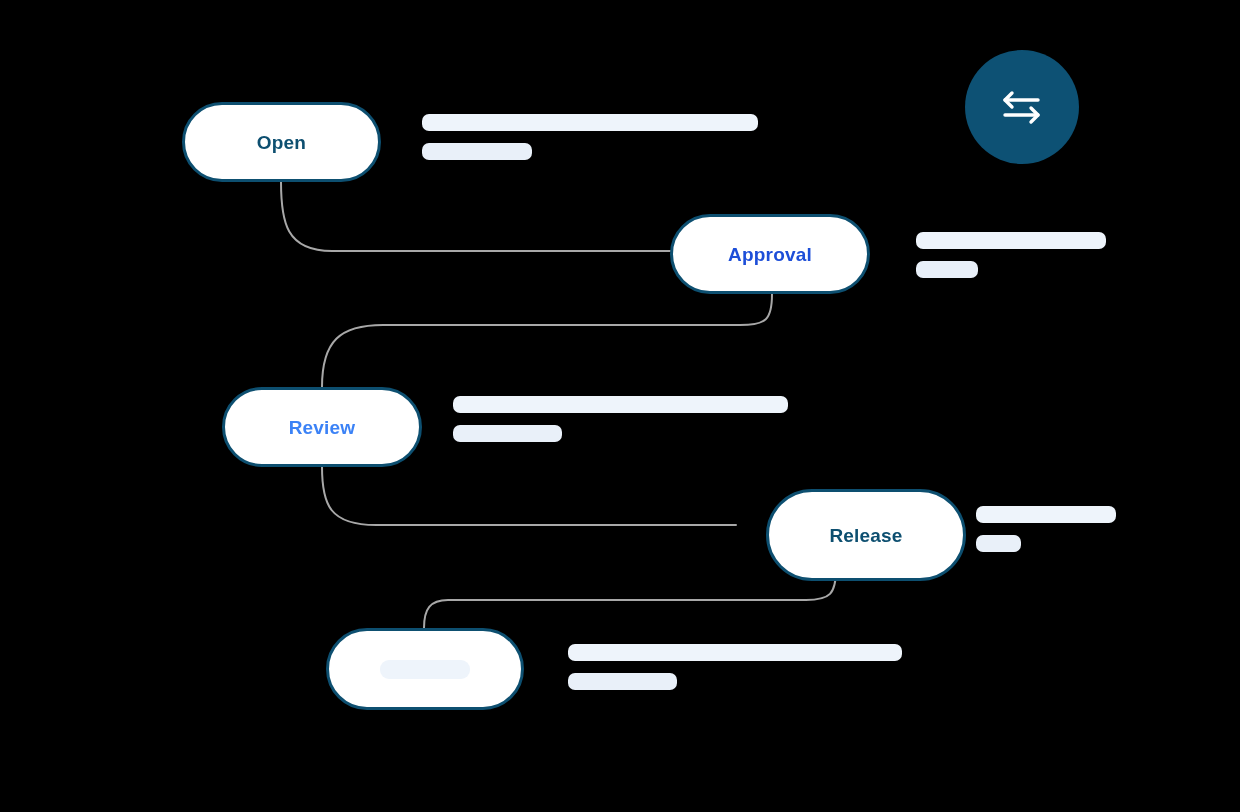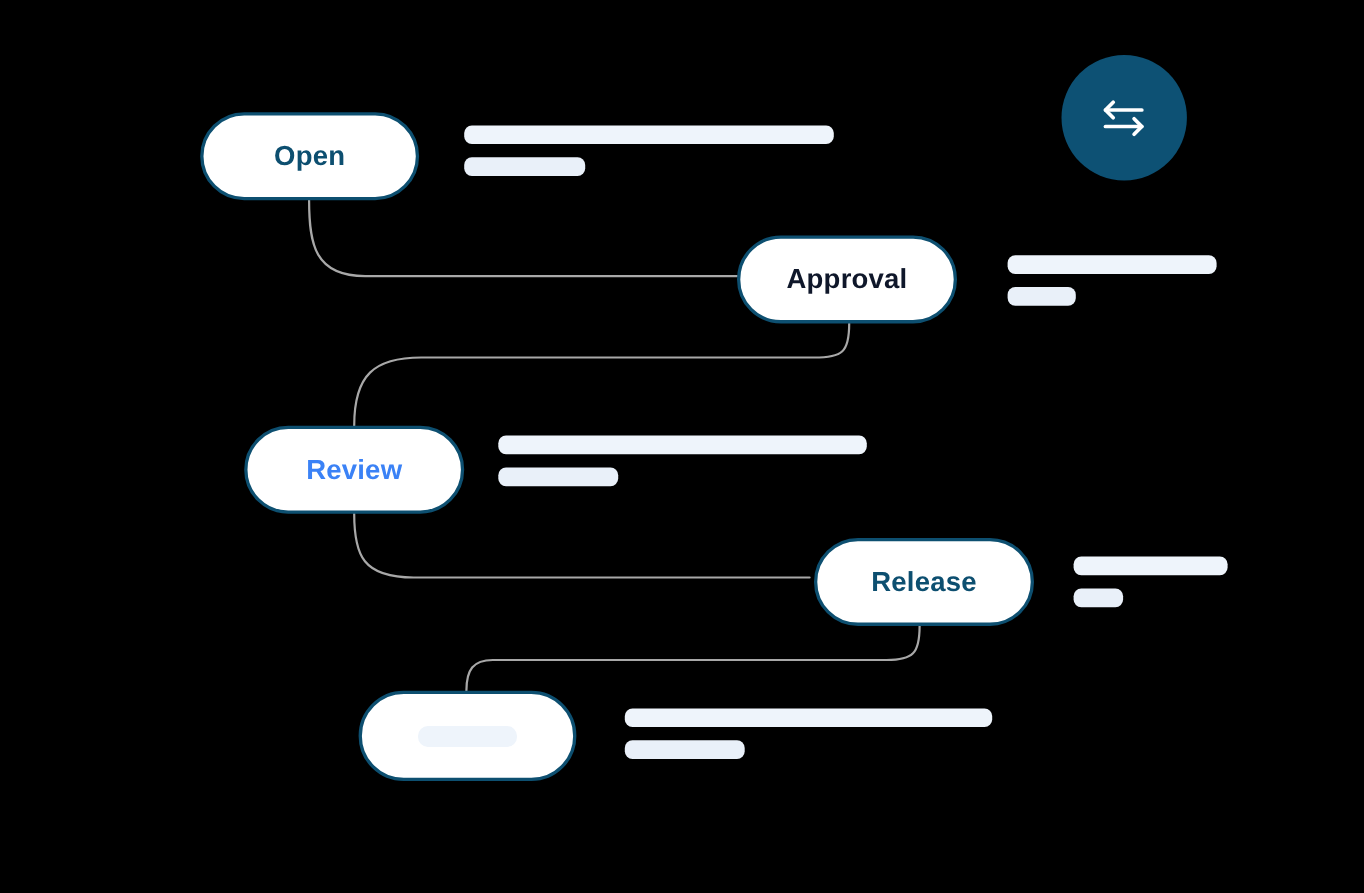--- a/index.html
+++ b/index.html
@@ -32,21 +32,21 @@
     background: #ffffff;
     border: 3px solid #0d4f70;
     border-radius: 999px;
     display: flex;
     align-items: center;
     justify-content: center;
     z-index: 3;
   }
   .node-label {
     color: #0d4f70;
-    font-size: 25px;
+    font-size: 19px;
     font-weight: bold;
     letter-spacing: 0.2px;
     line-height: 1;
     white-space: nowrap;
   }
   .node-skeleton {
     background: #e9f1fa;
     border-radius: 9px;
     width: 90px;
     height: 19px;
@@ -90,26 +90,26 @@
         <path d="M 322 467 C 322 505 330 525 376 525 L 736 525">M 322 467 C 322 505 330 525 376 525 L 736 525</path>
         <path d="M 836 569 C 836 594 830 600 806 600 L 448 600 C 430 600 424 609 424 628">M 836 569 C 836 594 830 600 806 600 L 448 600 C 430 600 424 609 424 628</path>
       </g>
   </svg>
 
   <div id="node-layer">
       <div class="node" style="left: 182px; top: 102px; width: 199px; height: 80px; border-color: rgb(13, 79, 112); background: rgb(255, 255, 255);">
         <span class="node-label" style="color: rgb(13, 79, 112);">Open</span>
       </div>
       <div class="node" style="left: 670px; top: 214px; width: 200px; height: 80px; border-color: rgb(13, 79, 112); background: rgb(255, 255, 255);">
-        <span class="node-label" style="color: #0f172a;">Approval</span>
+        <span class="node-label" style="color: #1d4ed8;">Approval</span>
       </div>
       <div class="node" style="left: 222px; top: 387px; width: 200px; height: 80px; border-color: rgb(13, 79, 112); background: rgb(255, 255, 255);">
         <span class="node-label" style="color: #3b82f6;">Review</span>
       </div>
-      <div class="node" style="left: 740px; top: 489px; width: 200px; height: 80px; border-color: rgb(13, 79, 112); background: rgb(255, 255, 255);">
+      <div class="node" style="left: 766px; top: 489px; width: 200px; height: 92px; border-color: rgb(13, 79, 112); background: rgb(255, 255, 255);">
         <span class="node-label" style="color: rgb(13, 79, 112);">Release</span>
       </div>
       <div class="node" style="left: 326px; top: 628px; width: 198px; height: 82px; border-color: rgb(13, 79, 112); background: rgb(255, 255, 255);">
         <div class="node-skeleton" style="width: 90px; height: 19px; background: rgb(238, 244, 251);"></div>
       </div>
     </div>
   <div id="annotation-layer">
       <div class="skel-group" style="left: 422px; top: 114px;">
         <div class="skel-bar" style="width: 336px; height: 17px; background: rgb(238, 244, 251);"></div>
         <div class="skel-bar secondary" style="width: 110px; height: 17px; background: rgb(233, 240, 249);"></div>

